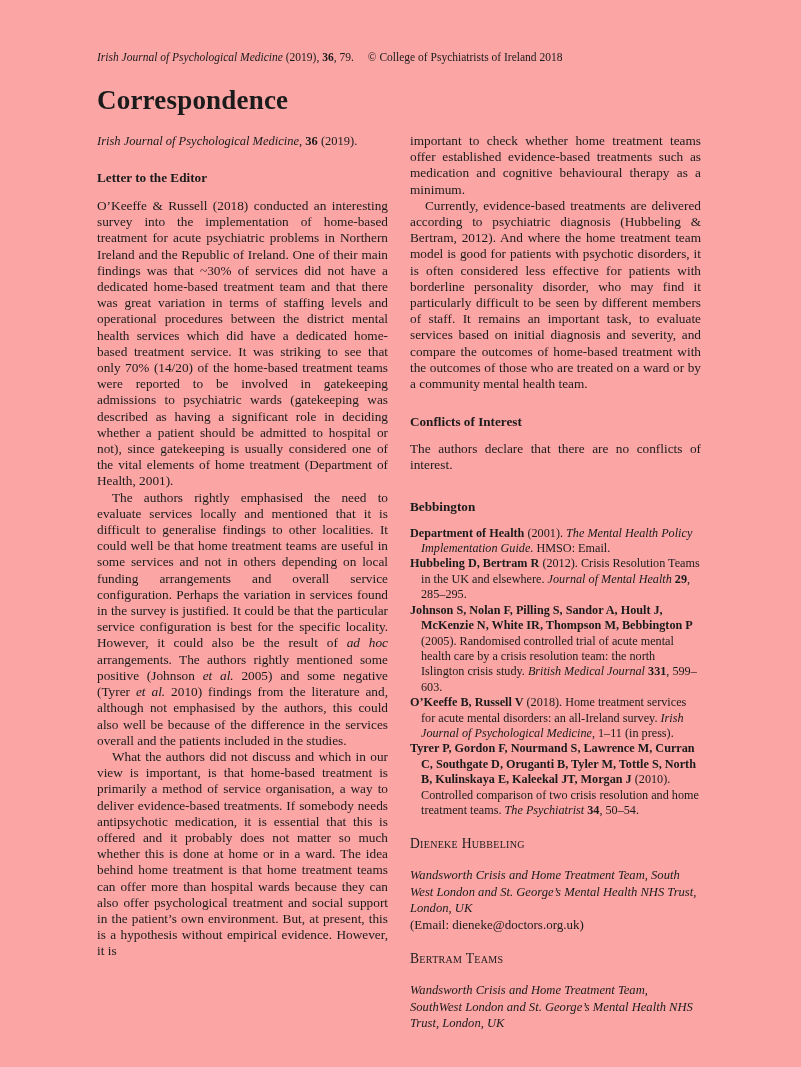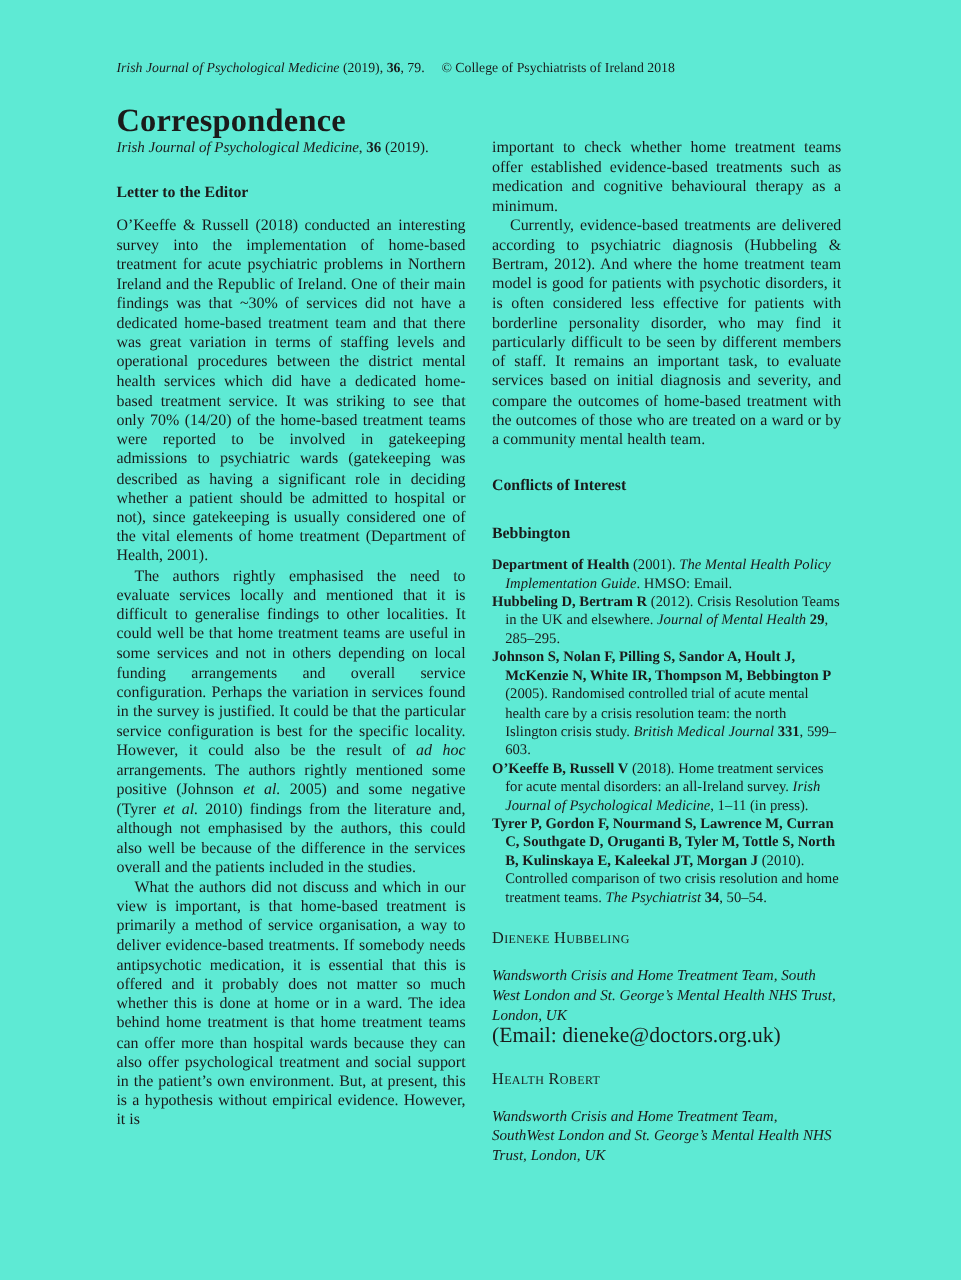--- a/index.html
+++ b/index.html
@@ -1,21 +1,21 @@
 <!DOCTYPE html>
 <html><head>
 <meta charset="utf-8">
 <style>
   html, body { margin: 0; padding: 0; background: #e8e8e8; }
   .page {
     position: relative;
     width: 801px;
     height: 1067px;
     margin: 0 auto;
-    background: #5eead4;
+    background: #fca5a5;
     color: #1b1b1b;
     font-family: "Liberation Serif", "DejaVu Serif", serif;
     overflow: hidden;
   }
   .content {
     position: absolute;
     left: 97px;
     top: 50px;
     width: 612px;
   }
@@ -26,20 +26,21 @@
   }
   .running-head .copyright { margin-left: 14px; }
   .article-title {
     margin: 21px 0 0 0;
     font-size: 27px;
     line-height: 30px;
     font-weight: bold;
     letter-spacing: 0.2px;
   }
   .columns {
+    margin-top: 18px;
     display: flex;
     gap: 22px;
   }
   .col { width: 291px; }
   .citation {
     font-size: 12.5px;
     line-height: 16px;
   }
   .doi { font-size: 12.5px; line-height: 16px; }
   .letter-heading {
@@ -80,21 +81,21 @@
     letter-spacing: 0.3px;
   }
   .affiliation {
     margin-top: 15px;
     font-style: italic;
     font-size: 12.6px;
     line-height: 16.5px;
   }
   .email {
     font-style: normal;
-    font-size: 18px;
+    font-size: 13px;
     line-height: 16.5px;
   }
   .seg-b { font-weight: bold; }
   .seg-i { font-style: italic; }
 </style>
 </head>
 <body>
 
 <div class="page">
   <div class="content">
@@ -115,37 +116,38 @@
         <p class="body-p first-body-p"><span>O’Keeffe &amp; Russell (2018) conducted an interesting survey into the implementation of home-based treatment for acute psychiatric problems in Northern Ireland and the Republic of Ireland. One of their main findings was that ~30% of services did not have a dedicated home-based treatment team and that there was great variation in terms of staffing levels and operational procedures between the district mental health services which did have a dedicated home-based treatment service. It was striking to see that only 70% (14/20) of the home-based treatment teams were reported to be involved in gatekeeping admissions to psychiatric wards (gatekeeping was described as having a significant role in deciding whether a patient should be admitted to hospital or not), since gatekeeping is usually considered one of the vital elements of home treatment (Department of Health, 2001).</span></p>
         <p class="body-p indent"><span>The authors rightly emphasised the need to evaluate services locally and mentioned that it is difficult to generalise findings to other localities. It could well be that home treatment teams are useful in some services and not in others depending on local funding arrangements and overall service configuration. Perhaps the variation in services found in the survey is justified. It could be that the particular service configuration is best for the specific locality. However, it could also be the result of </span><span class="seg-i">ad hoc</span><span> arrangements. The authors rightly mentioned some positive (Johnson </span><span class="seg-i">et al.</span><span> 2005) and some negative (Tyrer </span><span class="seg-i">et al.</span><span> 2010) findings from the literature and, although not emphasised by the authors, this could also well be because of the difference in the services overall and the patients included in the studies.</span></p>
         <p class="body-p indent"><span>What the authors did not discuss and which in our view is important, is that home-based treatment is primarily a method of service organisation, a way to deliver evidence-based treatments. If somebody needs antipsychotic medication, it is essential that this is offered and it probably does not matter so much whether this is done at home or in a ward. The idea behind home treatment is that home treatment teams can offer more than hospital wards because they can also offer psychological treatment and social support in the patient’s own environment. But, at present, this is a hypothesis without empirical evidence. However, it is</span></p>
       </div>
 
       <div class="col">
         <p class="body-p"><span>important to check whether home treatment teams offer established evidence-based treatments such as medication and cognitive behavioural therapy as a minimum.</span></p>
         <p class="body-p indent"><span>Currently, evidence-based treatments are delivered according to psychiatric diagnosis (Hubbeling &amp; Bertram, 2012). And where the home treatment team model is good for patients with psychotic disorders, it is often considered less effective for patients with borderline personality disorder, who may find it particularly difficult to be seen by different members of staff. It remains an important task, to evaluate services based on initial diagnosis and severity, and compare the outcomes of home-based treatment with the outcomes of those who are treated on a ward or by a community mental health team.</span></p>
 
         <h2 class="subsection-heading">Conflicts of Interest</h2>
+        <p class="body-p">The authors declare that there are no conflicts of interest.</p>
 
         <h2 class="subsection-heading refs-heading">Bebbington</h2>
         <div class="references">
           <p class="ref"><span class="seg-b">Department of Health</span><span> (2001). </span><span class="seg-i">The Mental Health Policy Implementation Guide</span><span>. HMSO: Email.</span></p>
           <p class="ref"><span class="seg-b">Hubbeling D, Bertram R</span><span> (2012). Crisis Resolution Teams in the UK and elsewhere. </span><span class="seg-i">Journal of Mental Health</span><span> </span><span class="seg-b">29</span><span>, 285–295.</span></p>
           <p class="ref"><span class="seg-b">Johnson S, Nolan F, Pilling S, Sandor A, Hoult J, McKenzie N, White IR, Thompson M, Bebbington P</span><span> (2005). Randomised controlled trial of acute mental health care by a crisis resolution team: the north Islington crisis study. </span><span class="seg-i">British Medical Journal</span><span> </span><span class="seg-b">331</span><span>, 599–603.</span></p>
           <p class="ref"><span class="seg-b">O’Keeffe B, Russell V</span><span> (2018). Home treatment services for acute mental disorders: an all-Ireland survey. </span><span class="seg-i">Irish Journal of Psychological Medicine</span><span>, 1–11 (in press).</span></p>
           <p class="ref"><span class="seg-b">Tyrer P, Gordon F, Nourmand S, Lawrence M, Curran C, Southgate D, Oruganti B, Tyler M, Tottle S, North B, Kulinskaya E, Kaleekal JT, Morgan J</span><span> (2010). Controlled comparison of two crisis resolution and home treatment teams. </span><span class="seg-i">The Psychiatrist</span><span> </span><span class="seg-b">34</span><span>, 50–54.</span></p>
         </div>
 
         <div class="author-name">Dieneke Hubbeling</div>
         <div class="affiliation">
           <span>Wandsworth Crisis and Home Treatment Team, South West London and St. George’s Mental Health NHS Trust, London, UK</span><br>
           <span class="email">(Email: dieneke@doctors.org.uk)</span>
         </div>
 
-        <div class="author-name">Health Robert</div>
+        <div class="author-name">Bertram Teams</div>
         <div class="affiliation">
           <span>Wandsworth Crisis and Home Treatment Team, SouthWest London and St. George’s Mental Health NHS Trust, London, UK</span>
         </div>
       </div>
 
     </div>
   </div>
 </div>
 
 </body></html>

